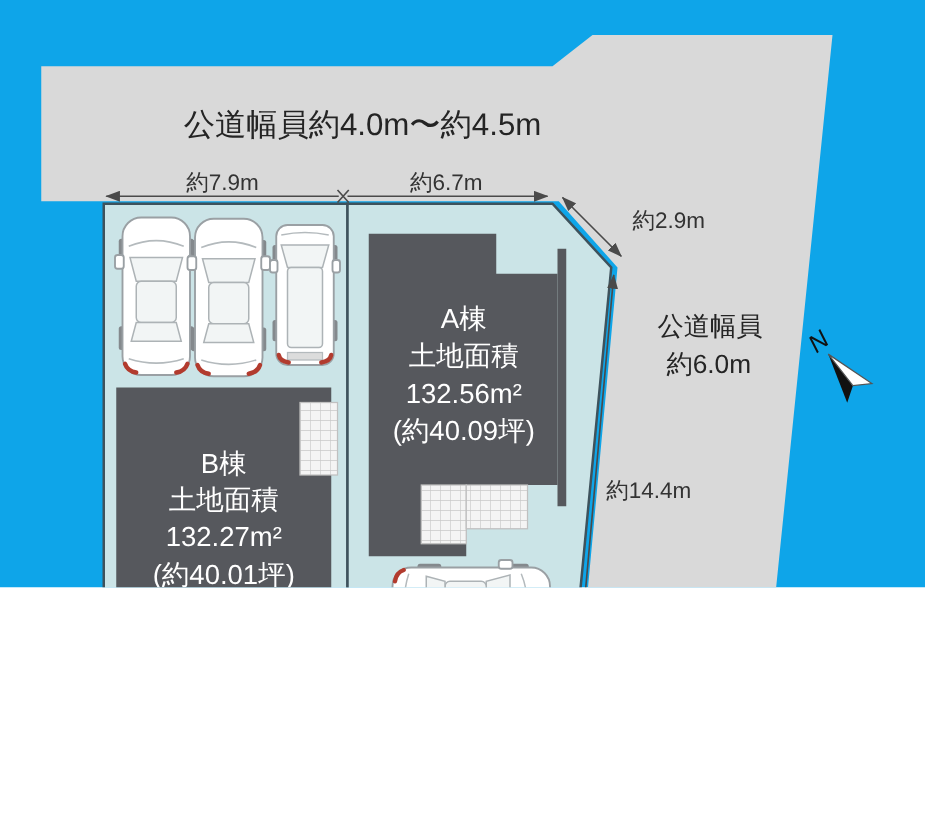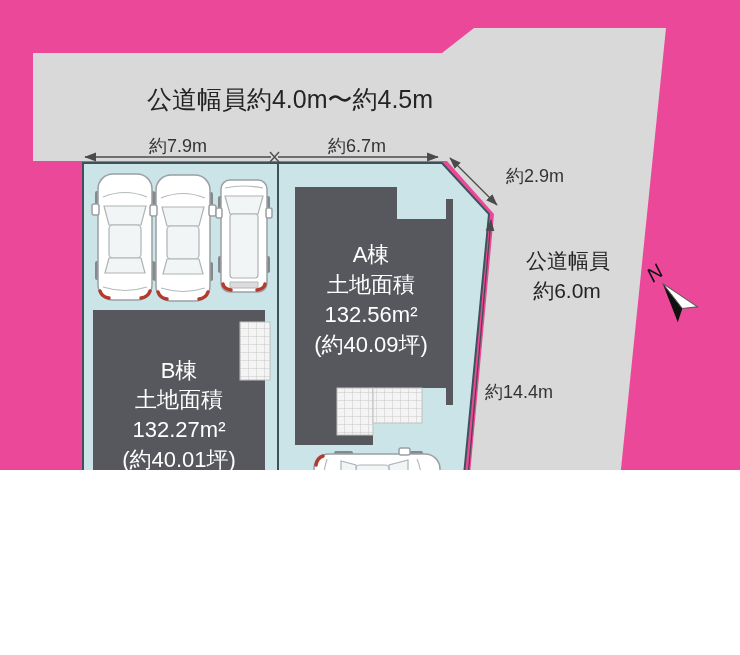--- a/index.html
+++ b/index.html
@@ -1,16 +1,16 @@
 <!DOCTYPE html>
 <html><head>
 <meta charset="utf-8">
 <style>
   html,body{margin:0;padding:0;background:#ffffff;}
-  .stage{position:relative;width:740px;height:470px;background:#ec4899;overflow:hidden;
+  .stage{position:relative;width:740px;height:470px;background:#0ea5e9;overflow:hidden;
          font-family:"Liberation Sans", sans-serif;}
   svg text{font-family:"Liberation Sans","DejaVu Sans",sans-serif;}
   .t-xl  {font-size:25px;fill:#242424;}
   .t-dim {font-size:18px;fill:#333333;}
   .t-road{font-size:21px;fill:#242424;}
   .t-lot {font-size:22px;fill:#ffffff;}
   .t-n   {font-size:20px;fill:#111111;font-style:italic;}
   .dimline{stroke:#4a4a4a;stroke-width:1.3;fill:none;}
   .carline{stroke:#9aa0a4;stroke-width:1.5;fill:#ffffff;}
   .carglass{fill:#f2f5f5;stroke:#adb3b6;stroke-width:1.2;}

